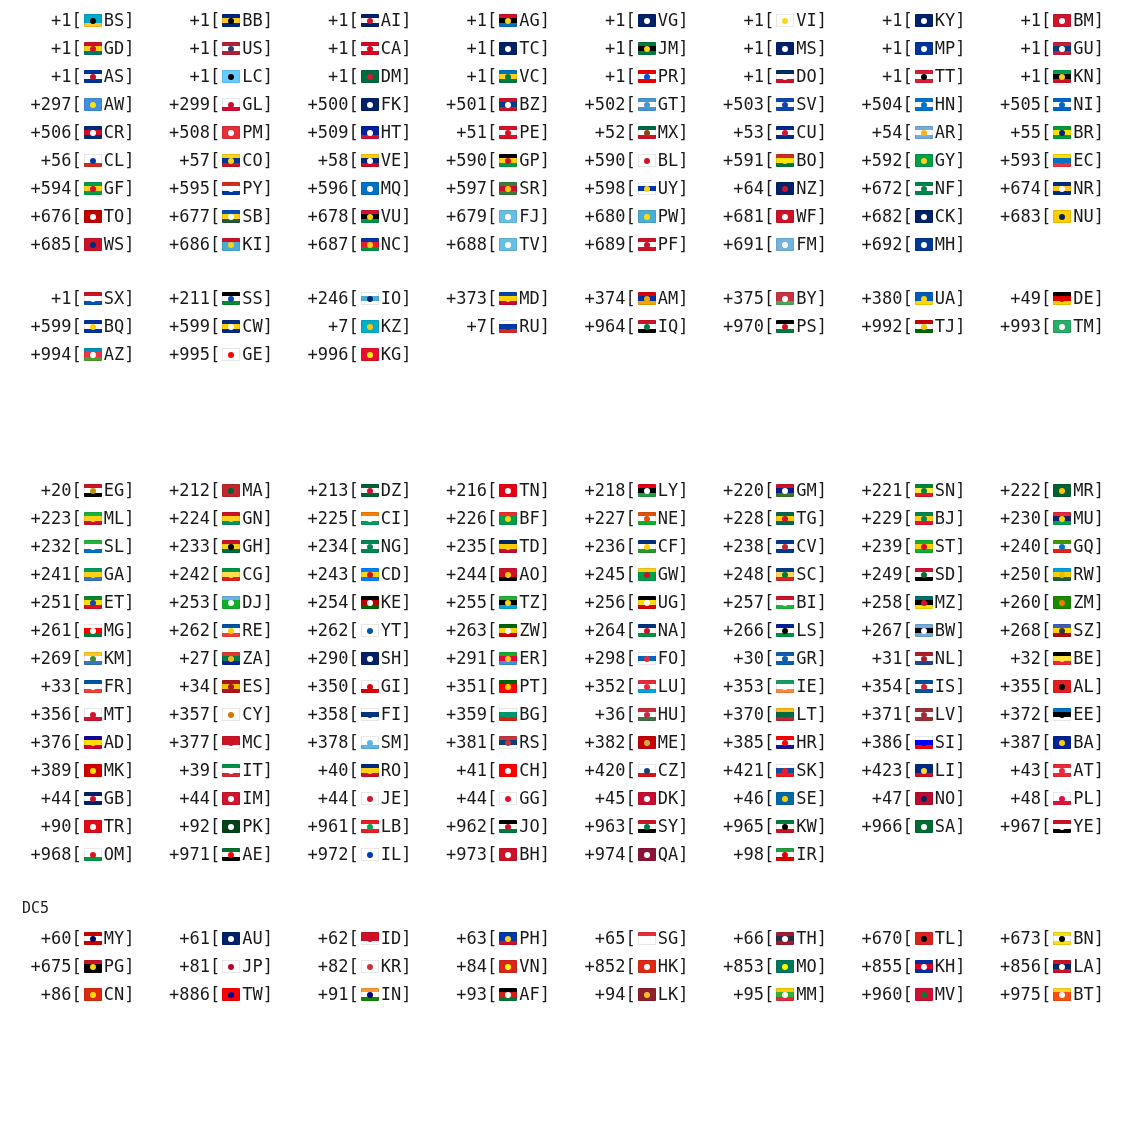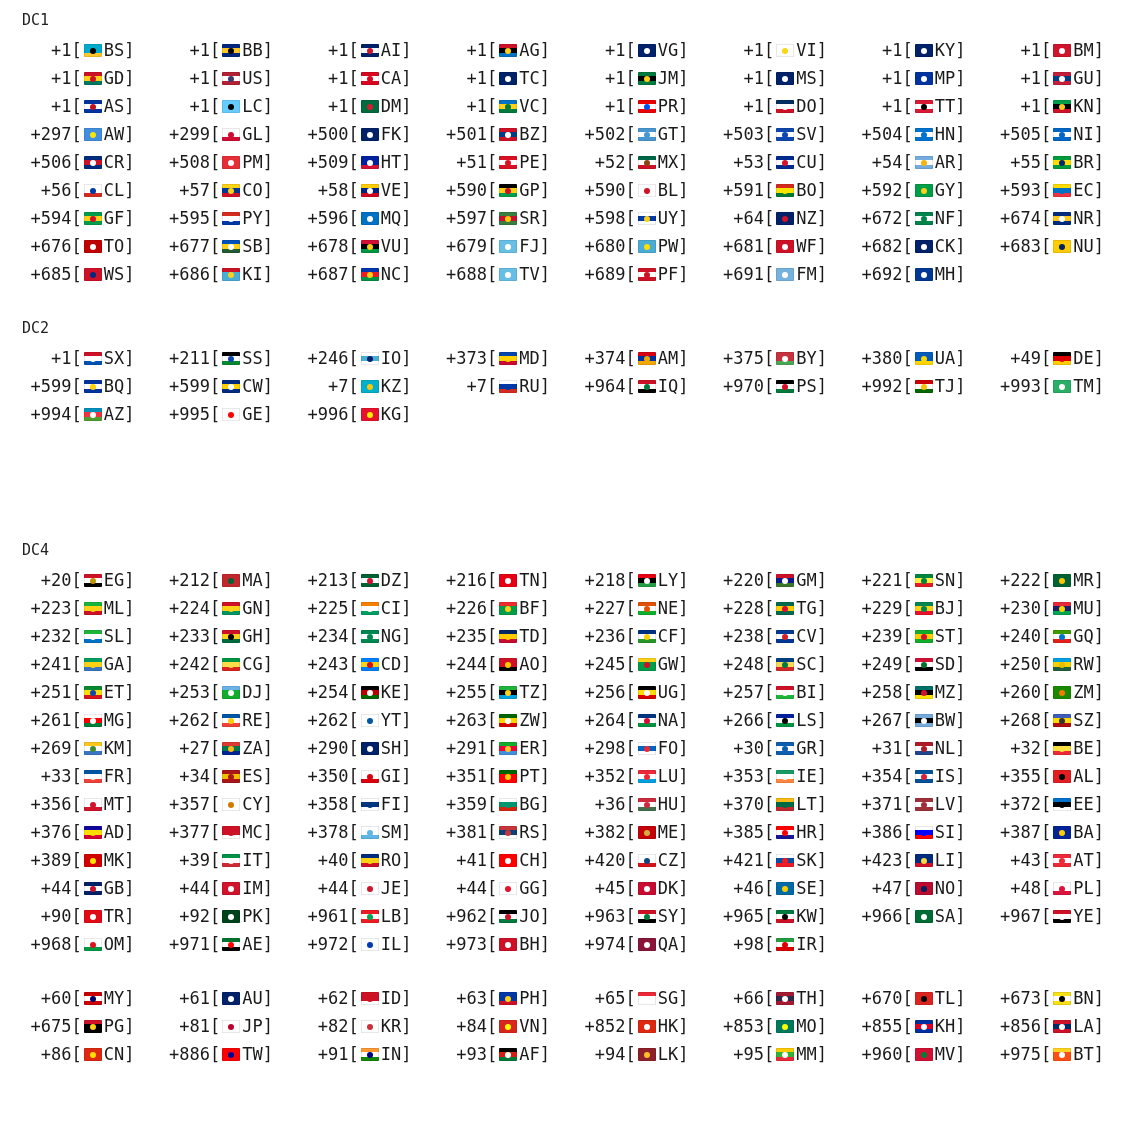--- a/index.html
+++ b/index.html
@@ -62,21 +62,20 @@
     height: 54px;
   }
   .group-block { margin-bottom: 0; }
 </style>
 </head>
 <body>
 
 <div class="page">
 
   <div class="group-block">
-    <div class="group-title">DC1</div>
     <div class="grid">
         <div class="cell"><span>+1</span><span>[</span><span class="flagwrap"><span class="flag" style="background: linear-gradient(rgb(0, 171, 201) 0px, rgb(0, 171, 201) 33.3%, rgb(0, 171, 201) 33.3%, rgb(0, 171, 201) 66.6%, rgb(255, 199, 44) 66.6%, rgb(255, 199, 44) 100%); position: relative;"><span style="position: absolute; left: 50%; top: 50%; width: 6px; height: 6px; margin-left: -3px; margin-top: -3px; background: rgb(0, 0, 0); border-radius: 50%;"></span></span></span><span>BS</span><span>]</span></div>
         <div class="cell"><span>+1</span><span>[</span><span class="flagwrap"><span class="flag" style="background: linear-gradient(rgb(0, 38, 127) 0px, rgb(0, 38, 127) 33.3%, rgb(255, 199, 38) 33.3%, rgb(255, 199, 38) 66.6%, rgb(0, 38, 127) 66.6%, rgb(0, 38, 127) 100%); position: relative;"><span style="position: absolute; left: 50%; top: 50%; width: 6px; height: 6px; margin-left: -3px; margin-top: -3px; background: rgb(0, 0, 0); border-radius: 50%;"></span></span></span><span>BB</span><span>]</span></div>
         <div class="cell"><span>+1</span><span>[</span><span class="flagwrap"><span class="flag" style="background: linear-gradient(rgb(1, 33, 105) 0px, rgb(1, 33, 105) 33.3%, rgb(255, 255, 255) 33.3%, rgb(255, 255, 255) 66.6%, rgb(1, 33, 105) 66.6%, rgb(1, 33, 105) 100%); position: relative;"><span style="position: absolute; left: 50%; top: 50%; width: 6px; height: 6px; margin-left: -3px; margin-top: -3px; background: rgb(207, 20, 43); border-radius: 50%;"></span></span></span><span>AI</span><span>]</span></div>
         <div class="cell"><span>+1</span><span>[</span><span class="flagwrap"><span class="flag" style="background: linear-gradient(rgb(206, 17, 38) 0px, rgb(206, 17, 38) 33.3%, rgb(0, 0, 0) 33.3%, rgb(0, 0, 0) 66.6%, rgb(0, 114, 198) 66.6%, rgb(0, 114, 198) 100%); position: relative;"><span style="position: absolute; left: 50%; top: 50%; width: 6px; height: 6px; margin-left: -3px; margin-top: -3px; background: rgb(252, 209, 22); border-radius: 50%;"></span></span></span><span>AG</span><span>]</span></div>
         <div class="cell"><span>+1</span><span>[</span><span class="flagwrap"><span class="flag" style="background: linear-gradient(rgb(1, 33, 105) 0px, rgb(1, 33, 105) 33.3%, rgb(1, 33, 105) 33.3%, rgb(1, 33, 105) 66.6%, rgb(1, 33, 105) 66.6%, rgb(1, 33, 105) 100%); position: relative;"><span style="position: absolute; left: 50%; top: 50%; width: 6px; height: 6px; margin-left: -3px; margin-top: -3px; background: rgb(255, 255, 255); border-radius: 50%;"></span></span></span><span>VG</span><span>]</span></div>
         <div class="cell"><span>+1</span><span>[</span><span class="flagwrap"><span class="flag" style="background: linear-gradient(rgb(255, 255, 255) 0px, rgb(255, 255, 255) 33.3%, rgb(255, 255, 255) 33.3%, rgb(255, 255, 255) 66.6%, rgb(255, 255, 255) 66.6%, rgb(255, 255, 255) 100%); position: relative;"><span style="position: absolute; left: 50%; top: 50%; width: 6px; height: 6px; margin-left: -3px; margin-top: -3px; background: rgb(249, 214, 22); border-radius: 50%;"></span></span></span><span>VI</span><span>]</span></div>
         <div class="cell"><span>+1</span><span>[</span><span class="flagwrap"><span class="flag" style="background: linear-gradient(rgb(1, 33, 105) 0px, rgb(1, 33, 105) 33.3%, rgb(1, 33, 105) 33.3%, rgb(1, 33, 105) 66.6%, rgb(1, 33, 105) 66.6%, rgb(1, 33, 105) 100%); position: relative;"><span style="position: absolute; left: 50%; top: 50%; width: 6px; height: 6px; margin-left: -3px; margin-top: -3px; background: rgb(255, 255, 255); border-radius: 50%;"></span></span></span><span>KY</span><span>]</span></div>
         <div class="cell"><span>+1</span><span>[</span><span class="flagwrap"><span class="flag" style="background: linear-gradient(rgb(207, 20, 43) 0px, rgb(207, 20, 43) 33.3%, rgb(207, 20, 43) 33.3%, rgb(207, 20, 43) 66.6%, rgb(207, 20, 43) 66.6%, rgb(207, 20, 43) 100%); position: relative;"><span style="position: absolute; left: 50%; top: 50%; width: 6px; height: 6px; margin-left: -3px; margin-top: -3px; background: rgb(255, 255, 255); border-radius: 50%;"></span></span></span><span>BM</span><span>]</span></div>
         <div class="cell"><span>+1</span><span>[</span><span class="flagwrap"><span class="flag" style="background: linear-gradient(rgb(206, 17, 38) 0px, rgb(206, 17, 38) 33.3%, rgb(252, 209, 22) 33.3%, rgb(252, 209, 22) 66.6%, rgb(0, 122, 94) 66.6%, rgb(0, 122, 94) 100%); position: relative;"><span style="position: absolute; left: 50%; top: 50%; width: 6px; height: 6px; margin-left: -3px; margin-top: -3px; background: rgb(206, 17, 38); border-radius: 50%;"></span></span></span><span>GD</span><span>]</span></div>
@@ -141,21 +140,20 @@
         <div class="cell"><span>+688</span><span>[</span><span class="flagwrap"><span class="flag" style="background: linear-gradient(rgb(104, 191, 229) 0px, rgb(104, 191, 229) 33.3%, rgb(104, 191, 229) 33.3%, rgb(104, 191, 229) 66.6%, rgb(104, 191, 229) 66.6%, rgb(104, 191, 229) 100%); position: relative;"><span style="position: absolute; left: 50%; top: 50%; width: 6px; height: 6px; margin-left: -3px; margin-top: -3px; background: rgb(255, 255, 255); border-radius: 50%;"></span></span></span><span>TV</span><span>]</span></div>
         <div class="cell"><span>+689</span><span>[</span><span class="flagwrap"><span class="flag" style="background: linear-gradient(rgb(206, 17, 38) 0px, rgb(206, 17, 38) 33.3%, rgb(255, 255, 255) 33.3%, rgb(255, 255, 255) 66.6%, rgb(206, 17, 38) 66.6%, rgb(206, 17, 38) 100%); position: relative;"><span style="position: absolute; left: 50%; top: 50%; width: 6px; height: 6px; margin-left: -3px; margin-top: -3px; background: rgb(206, 17, 38); border-radius: 50%;"></span></span></span><span>PF</span><span>]</span></div>
         <div class="cell"><span>+691</span><span>[</span><span class="flagwrap"><span class="flag" style="background: linear-gradient(rgb(117, 178, 221) 0px, rgb(117, 178, 221) 33.3%, rgb(117, 178, 221) 33.3%, rgb(117, 178, 221) 66.6%, rgb(117, 178, 221) 66.6%, rgb(117, 178, 221) 100%); position: relative;"><span style="position: absolute; left: 50%; top: 50%; width: 6px; height: 6px; margin-left: -3px; margin-top: -3px; background: rgb(255, 255, 255); border-radius: 50%;"></span></span></span><span>FM</span><span>]</span></div>
         <div class="cell"><span>+692</span><span>[</span><span class="flagwrap"><span class="flag" style="background: linear-gradient(rgb(0, 56, 147) 0px, rgb(0, 56, 147) 33.3%, rgb(0, 56, 147) 33.3%, rgb(0, 56, 147) 66.6%, rgb(0, 56, 147) 66.6%, rgb(0, 56, 147) 100%); position: relative;"><span style="position: absolute; left: 50%; top: 50%; width: 6px; height: 6px; margin-left: -3px; margin-top: -3px; background: rgb(255, 255, 255); border-radius: 50%;"></span></span></span><span>MH</span><span>]</span></div>
       </div>
   </div>
 
   <div class="spacer"></div>
 
   <div class="group-block">
-    <div class="group-title">DC2</div>
     <div class="grid">
         <div class="cell"><span>+1</span><span>[</span><span class="flagwrap"><span class="flag" style="background: linear-gradient(rgb(206, 17, 38) 0px, rgb(206, 17, 38) 33.3%, rgb(255, 255, 255) 33.3%, rgb(255, 255, 255) 66.6%, rgb(0, 82, 180) 66.6%, rgb(0, 82, 180) 100%); position: relative;"><span style="position: absolute; left: 50%; top: 50%; width: 6px; height: 6px; margin-left: -3px; margin-top: -3px; background: rgb(255, 255, 255); border-radius: 50%;"></span></span></span><span>SX</span><span>]</span></div>
         <div class="cell"><span>+211</span><span>[</span><span class="flagwrap"><span class="flag" style="background: linear-gradient(rgb(0, 0, 0) 0px, rgb(0, 0, 0) 33.3%, rgb(255, 255, 255) 33.3%, rgb(255, 255, 255) 66.6%, rgb(7, 137, 48) 66.6%, rgb(7, 137, 48) 100%); position: relative;"><span style="position: absolute; left: 50%; top: 50%; width: 6px; height: 6px; margin-left: -3px; margin-top: -3px; background: rgb(15, 71, 175); border-radius: 50%;"></span></span></span><span>SS</span><span>]</span></div>
         <div class="cell"><span>+246</span><span>[</span><span class="flagwrap"><span class="flag" style="background: linear-gradient(rgb(255, 255, 255) 0px, rgb(255, 255, 255) 33.3%, rgb(74, 173, 214) 33.3%, rgb(74, 173, 214) 66.6%, rgb(255, 255, 255) 66.6%, rgb(255, 255, 255) 100%); position: relative;"><span style="position: absolute; left: 50%; top: 50%; width: 6px; height: 6px; margin-left: -3px; margin-top: -3px; background: rgb(1, 33, 105); border-radius: 50%;"></span></span></span><span>IO</span><span>]</span></div>
         <div class="cell"><span>+373</span><span>[</span><span class="flagwrap"><span class="flag" style="background: linear-gradient(rgb(0, 70, 174) 0px, rgb(0, 70, 174) 33.3%, rgb(255, 210, 0) 33.3%, rgb(255, 210, 0) 66.6%, rgb(204, 9, 47) 66.6%, rgb(204, 9, 47) 100%); position: relative;"><span style="position: absolute; left: 50%; top: 50%; width: 6px; height: 6px; margin-left: -3px; margin-top: -3px; background: rgb(255, 210, 0); border-radius: 50%;"></span></span></span><span>MD</span><span>]</span></div>
         <div class="cell"><span>+374</span><span>[</span><span class="flagwrap"><span class="flag" style="background: linear-gradient(rgb(217, 0, 18) 0px, rgb(217, 0, 18) 33.3%, rgb(0, 51, 160) 33.3%, rgb(0, 51, 160) 66.6%, rgb(242, 168, 0) 66.6%, rgb(242, 168, 0) 100%); position: relative;"><span style="position: absolute; left: 50%; top: 50%; width: 6px; height: 6px; margin-left: -3px; margin-top: -3px; background: rgb(242, 168, 0); border-radius: 50%;"></span></span></span><span>AM</span><span>]</span></div>
         <div class="cell"><span>+375</span><span>[</span><span class="flagwrap"><span class="flag" style="background: linear-gradient(rgb(200, 49, 62) 0px, rgb(200, 49, 62) 33.3%, rgb(200, 49, 62) 33.3%, rgb(200, 49, 62) 66.6%, rgb(74, 166, 87) 66.6%, rgb(74, 166, 87) 100%); position: relative;"><span style="position: absolute; left: 50%; top: 50%; width: 6px; height: 6px; margin-left: -3px; margin-top: -3px; background: rgb(255, 255, 255); border-radius: 50%;"></span></span></span><span>BY</span><span>]</span></div>
         <div class="cell"><span>+380</span><span>[</span><span class="flagwrap"><span class="flag" style="background: linear-gradient(rgb(0, 91, 187) 0px, rgb(0, 91, 187) 33.3%, rgb(0, 91, 187) 33.3%, rgb(0, 91, 187) 66.6%, rgb(255, 213, 0) 66.6%, rgb(255, 213, 0) 100%); position: relative;"><span style="position: absolute; left: 50%; top: 50%; width: 6px; height: 6px; margin-left: -3px; margin-top: -3px; background: rgb(255, 213, 0); border-radius: 50%;"></span></span></span><span>UA</span><span>]</span></div>
         <div class="cell"><span>+49</span><span>[</span><span class="flagwrap"><span class="flag" style="background: linear-gradient(rgb(0, 0, 0) 0px, rgb(0, 0, 0) 33.3%, rgb(221, 0, 0) 33.3%, rgb(221, 0, 0) 66.6%, rgb(255, 206, 0) 66.6%, rgb(255, 206, 0) 100%); position: relative;"><span style="position: absolute; left: 50%; top: 50%; width: 6px; height: 6px; margin-left: -3px; margin-top: -3px; background: rgb(221, 0, 0); border-radius: 50%;"></span></span></span><span>DE</span><span>]</span></div>
         <div class="cell"><span>+599</span><span>[</span><span class="flagwrap"><span class="flag" style="background: linear-gradient(rgb(0, 51, 160) 0px, rgb(0, 51, 160) 33.3%, rgb(255, 255, 255) 33.3%, rgb(255, 255, 255) 66.6%, rgb(0, 51, 160) 66.6%, rgb(0, 51, 160) 100%); position: relative;"><span style="position: absolute; left: 50%; top: 50%; width: 6px; height: 6px; margin-left: -3px; margin-top: -3px; background: rgb(255, 209, 0); border-radius: 50%;"></span></span></span><span>BQ</span><span>]</span></div>
@@ -171,21 +169,20 @@
         <div class="cell"><span>+996</span><span>[</span><span class="flagwrap"><span class="flag" style="background: linear-gradient(rgb(232, 17, 45) 0px, rgb(232, 17, 45) 33.3%, rgb(232, 17, 45) 33.3%, rgb(232, 17, 45) 66.6%, rgb(232, 17, 45) 66.6%, rgb(232, 17, 45) 100%); position: relative;"><span style="position: absolute; left: 50%; top: 50%; width: 6px; height: 6px; margin-left: -3px; margin-top: -3px; background: rgb(255, 239, 0); border-radius: 50%;"></span></span></span><span>KG</span><span>]</span></div>
       </div>
   </div>
 
   <div class="spacer-tall"></div>
 
 
   <div class="spacer-tall"></div>
 
   <div class="group-block">
-    <div class="group-title">DC4</div>
     <div class="grid">
         <div class="cell"><span>+20</span><span>[</span><span class="flagwrap"><span class="flag" style="background: linear-gradient(rgb(206, 17, 38) 0px, rgb(206, 17, 38) 33.3%, rgb(255, 255, 255) 33.3%, rgb(255, 255, 255) 66.6%, rgb(0, 0, 0) 66.6%, rgb(0, 0, 0) 100%); position: relative;"><span style="position: absolute; left: 50%; top: 50%; width: 6px; height: 6px; margin-left: -3px; margin-top: -3px; background: rgb(192, 147, 0); border-radius: 50%;"></span></span></span><span>EG</span><span>]</span></div>
         <div class="cell"><span>+212</span><span>[</span><span class="flagwrap"><span class="flag" style="background: linear-gradient(rgb(193, 39, 45) 0px, rgb(193, 39, 45) 33.3%, rgb(193, 39, 45) 33.3%, rgb(193, 39, 45) 66.6%, rgb(193, 39, 45) 66.6%, rgb(193, 39, 45) 100%); position: relative;"><span style="position: absolute; left: 50%; top: 50%; width: 6px; height: 6px; margin-left: -3px; margin-top: -3px; background: rgb(0, 98, 51); border-radius: 50%;"></span></span></span><span>MA</span><span>]</span></div>
         <div class="cell"><span>+213</span><span>[</span><span class="flagwrap"><span class="flag" style="background: linear-gradient(rgb(0, 98, 51) 0px, rgb(0, 98, 51) 33.3%, rgb(255, 255, 255) 33.3%, rgb(255, 255, 255) 66.6%, rgb(0, 98, 51) 66.6%, rgb(0, 98, 51) 100%); position: relative;"><span style="position: absolute; left: 50%; top: 50%; width: 6px; height: 6px; margin-left: -3px; margin-top: -3px; background: rgb(210, 16, 52); border-radius: 50%;"></span></span></span><span>DZ</span><span>]</span></div>
         <div class="cell"><span>+216</span><span>[</span><span class="flagwrap"><span class="flag" style="background: linear-gradient(rgb(231, 0, 19) 0px, rgb(231, 0, 19) 33.3%, rgb(231, 0, 19) 33.3%, rgb(231, 0, 19) 66.6%, rgb(231, 0, 19) 66.6%, rgb(231, 0, 19) 100%); position: relative;"><span style="position: absolute; left: 50%; top: 50%; width: 6px; height: 6px; margin-left: -3px; margin-top: -3px; background: rgb(255, 255, 255); border-radius: 50%;"></span></span></span><span>TN</span><span>]</span></div>
         <div class="cell"><span>+218</span><span>[</span><span class="flagwrap"><span class="flag" style="background: linear-gradient(rgb(231, 0, 19) 0px, rgb(231, 0, 19) 33.3%, rgb(0, 0, 0) 33.3%, rgb(0, 0, 0) 66.6%, rgb(35, 158, 70) 66.6%, rgb(35, 158, 70) 100%); position: relative;"><span style="position: absolute; left: 50%; top: 50%; width: 6px; height: 6px; margin-left: -3px; margin-top: -3px; background: rgb(255, 255, 255); border-radius: 50%;"></span></span></span><span>LY</span><span>]</span></div>
         <div class="cell"><span>+220</span><span>[</span><span class="flagwrap"><span class="flag" style="background: linear-gradient(rgb(206, 17, 38) 0px, rgb(206, 17, 38) 33.3%, rgb(12, 28, 140) 33.3%, rgb(12, 28, 140) 66.6%, rgb(58, 119, 40) 66.6%, rgb(58, 119, 40) 100%); position: relative;"><span style="position: absolute; left: 50%; top: 50%; width: 6px; height: 6px; margin-left: -3px; margin-top: -3px; background: rgb(255, 255, 255); border-radius: 50%;"></span></span></span><span>GM</span><span>]</span></div>
         <div class="cell"><span>+221</span><span>[</span><span class="flagwrap"><span class="flag" style="background: linear-gradient(rgb(0, 133, 63) 0px, rgb(0, 133, 63) 33.3%, rgb(253, 239, 66) 33.3%, rgb(253, 239, 66) 66.6%, rgb(227, 27, 35) 66.6%, rgb(227, 27, 35) 100%); position: relative;"><span style="position: absolute; left: 50%; top: 50%; width: 6px; height: 6px; margin-left: -3px; margin-top: -3px; background: rgb(0, 133, 63); border-radius: 50%;"></span></span></span><span>SN</span><span>]</span></div>
         <div class="cell"><span>+222</span><span>[</span><span class="flagwrap"><span class="flag" style="background: linear-gradient(rgb(0, 98, 51) 0px, rgb(0, 98, 51) 33.3%, rgb(0, 98, 51) 33.3%, rgb(0, 98, 51) 66.6%, rgb(0, 98, 51) 66.6%, rgb(0, 98, 51) 100%); position: relative;"><span style="position: absolute; left: 50%; top: 50%; width: 6px; height: 6px; margin-left: -3px; margin-top: -3px; background: rgb(255, 196, 0); border-radius: 50%;"></span></span></span><span>MR</span><span>]</span></div>
         <div class="cell"><span>+223</span><span>[</span><span class="flagwrap"><span class="flag" style="background: linear-gradient(rgb(20, 181, 58) 0px, rgb(20, 181, 58) 33.3%, rgb(252, 209, 22) 33.3%, rgb(252, 209, 22) 66.6%, rgb(206, 17, 38) 66.6%, rgb(206, 17, 38) 100%); position: relative;"><span style="position: absolute; left: 50%; top: 50%; width: 6px; height: 6px; margin-left: -3px; margin-top: -3px; background: rgb(252, 209, 22); border-radius: 50%;"></span></span></span><span>ML</span><span>]</span></div>
@@ -289,20 +286,21 @@
         <div class="cell"><span>+972</span><span>[</span><span class="flagwrap"><span class="flag" style="background: linear-gradient(rgb(255, 255, 255) 0px, rgb(255, 255, 255) 33.3%, rgb(255, 255, 255) 33.3%, rgb(255, 255, 255) 66.6%, rgb(255, 255, 255) 66.6%, rgb(255, 255, 255) 100%); position: relative;"><span style="position: absolute; left: 50%; top: 50%; width: 6px; height: 6px; margin-left: -3px; margin-top: -3px; background: rgb(0, 56, 184); border-radius: 50%;"></span></span></span><span>IL</span><span>]</span></div>
         <div class="cell"><span>+973</span><span>[</span><span class="flagwrap"><span class="flag" style="background: linear-gradient(rgb(206, 17, 38) 0px, rgb(206, 17, 38) 33.3%, rgb(206, 17, 38) 33.3%, rgb(206, 17, 38) 66.6%, rgb(206, 17, 38) 66.6%, rgb(206, 17, 38) 100%); position: relative;"><span style="position: absolute; left: 50%; top: 50%; width: 6px; height: 6px; margin-left: -3px; margin-top: -3px; background: rgb(255, 255, 255); border-radius: 50%;"></span></span></span><span>BH</span><span>]</span></div>
         <div class="cell"><span>+974</span><span>[</span><span class="flagwrap"><span class="flag" style="background: linear-gradient(rgb(138, 21, 56) 0px, rgb(138, 21, 56) 33.3%, rgb(138, 21, 56) 33.3%, rgb(138, 21, 56) 66.6%, rgb(138, 21, 56) 66.6%, rgb(138, 21, 56) 100%); position: relative;"><span style="position: absolute; left: 50%; top: 50%; width: 6px; height: 6px; margin-left: -3px; margin-top: -3px; background: rgb(255, 255, 255); border-radius: 50%;"></span></span></span><span>QA</span><span>]</span></div>
         <div class="cell"><span>+98</span><span>[</span><span class="flagwrap"><span class="flag" style="background: linear-gradient(rgb(35, 159, 64) 0px, rgb(35, 159, 64) 33.3%, rgb(255, 255, 255) 33.3%, rgb(255, 255, 255) 66.6%, rgb(218, 0, 0) 66.6%, rgb(218, 0, 0) 100%); position: relative;"><span style="position: absolute; left: 50%; top: 50%; width: 6px; height: 6px; margin-left: -3px; margin-top: -3px; background: rgb(218, 0, 0); border-radius: 50%;"></span></span></span><span>IR</span><span>]</span></div>
       </div>
   </div>
 
   <div class="spacer"></div>
 
   <div class="group-block">
+    <div class="group-title">DC5</div>
     <div class="grid">
         <div class="cell"><span>+60</span><span>[</span><span class="flagwrap"><span class="flag" style="background: linear-gradient(rgb(204, 0, 1) 0px, rgb(204, 0, 1) 33.3%, rgb(255, 255, 255) 33.3%, rgb(255, 255, 255) 66.6%, rgb(204, 0, 1) 66.6%, rgb(204, 0, 1) 100%); position: relative;"><span style="position: absolute; left: 50%; top: 50%; width: 6px; height: 6px; margin-left: -3px; margin-top: -3px; background: rgb(1, 0, 102); border-radius: 50%;"></span></span></span><span>MY</span><span>]</span></div>
         <div class="cell"><span>+61</span><span>[</span><span class="flagwrap"><span class="flag" style="background: linear-gradient(rgb(1, 33, 105) 0px, rgb(1, 33, 105) 33.3%, rgb(1, 33, 105) 33.3%, rgb(1, 33, 105) 66.6%, rgb(1, 33, 105) 66.6%, rgb(1, 33, 105) 100%); position: relative;"><span style="position: absolute; left: 50%; top: 50%; width: 6px; height: 6px; margin-left: -3px; margin-top: -3px; background: rgb(255, 255, 255); border-radius: 50%;"></span></span></span><span>AU</span><span>]</span></div>
         <div class="cell"><span>+62</span><span>[</span><span class="flagwrap"><span class="flag" style="background: linear-gradient(rgb(206, 17, 38) 0px, rgb(206, 17, 38) 33.3%, rgb(206, 17, 38) 33.3%, rgb(206, 17, 38) 66.6%, rgb(255, 255, 255) 66.6%, rgb(255, 255, 255) 100%); position: relative;"><span style="position: absolute; left: 50%; top: 50%; width: 6px; height: 6px; margin-left: -3px; margin-top: -3px; background: rgb(206, 17, 38); border-radius: 50%;"></span></span></span><span>ID</span><span>]</span></div>
         <div class="cell"><span>+63</span><span>[</span><span class="flagwrap"><span class="flag" style="background: linear-gradient(rgb(0, 56, 168) 0px, rgb(0, 56, 168) 33.3%, rgb(0, 56, 168) 33.3%, rgb(0, 56, 168) 66.6%, rgb(206, 17, 38) 66.6%, rgb(206, 17, 38) 100%); position: relative;"><span style="position: absolute; left: 50%; top: 50%; width: 6px; height: 6px; margin-left: -3px; margin-top: -3px; background: rgb(252, 209, 22); border-radius: 50%;"></span></span></span><span>PH</span><span>]</span></div>
         <div class="cell"><span>+65</span><span>[</span><span class="flagwrap"><span class="flag" style="background: linear-gradient(rgb(237, 41, 57) 0px, rgb(237, 41, 57) 33.3%, rgb(255, 255, 255) 33.3%, rgb(255, 255, 255) 66.6%, rgb(255, 255, 255) 66.6%, rgb(255, 255, 255) 100%); position: relative;"><span style="position: absolute; left: 50%; top: 50%; width: 6px; height: 6px; margin-left: -3px; margin-top: -3px; background: rgb(255, 255, 255); border-radius: 50%;"></span></span></span><span>SG</span><span>]</span></div>
         <div class="cell"><span>+66</span><span>[</span><span class="flagwrap"><span class="flag" style="background: linear-gradient(rgb(165, 25, 49) 0px, rgb(165, 25, 49) 33.3%, rgb(45, 42, 74) 33.3%, rgb(45, 42, 74) 66.6%, rgb(165, 25, 49) 66.6%, rgb(165, 25, 49) 100%); position: relative;"><span style="position: absolute; left: 50%; top: 50%; width: 6px; height: 6px; margin-left: -3px; margin-top: -3px; background: rgb(255, 255, 255); border-radius: 50%;"></span></span></span><span>TH</span><span>]</span></div>
         <div class="cell"><span>+670</span><span>[</span><span class="flagwrap"><span class="flag" style="background: linear-gradient(rgb(220, 36, 31) 0px, rgb(220, 36, 31) 33.3%, rgb(220, 36, 31) 33.3%, rgb(220, 36, 31) 66.6%, rgb(220, 36, 31) 66.6%, rgb(220, 36, 31) 100%); position: relative;"><span style="position: absolute; left: 50%; top: 50%; width: 6px; height: 6px; margin-left: -3px; margin-top: -3px; background: rgb(0, 0, 0); border-radius: 50%;"></span></span></span><span>TL</span><span>]</span></div>
         <div class="cell"><span>+673</span><span>[</span><span class="flagwrap"><span class="flag" style="background: linear-gradient(rgb(247, 224, 23) 0px, rgb(247, 224, 23) 33.3%, rgb(255, 255, 255) 33.3%, rgb(255, 255, 255) 66.6%, rgb(247, 224, 23) 66.6%, rgb(247, 224, 23) 100%); position: relative;"><span style="position: absolute; left: 50%; top: 50%; width: 6px; height: 6px; margin-left: -3px; margin-top: -3px; background: rgb(0, 0, 0); border-radius: 50%;"></span></span></span><span>BN</span><span>]</span></div>
         <div class="cell"><span>+675</span><span>[</span><span class="flagwrap"><span class="flag" style="background: linear-gradient(rgb(206, 17, 38) 0px, rgb(206, 17, 38) 33.3%, rgb(0, 0, 0) 33.3%, rgb(0, 0, 0) 66.6%, rgb(0, 0, 0) 66.6%, rgb(0, 0, 0) 100%); position: relative;"><span style="position: absolute; left: 50%; top: 50%; width: 6px; height: 6px; margin-left: -3px; margin-top: -3px; background: rgb(252, 209, 22); border-radius: 50%;"></span></span></span><span>PG</span><span>]</span></div>

